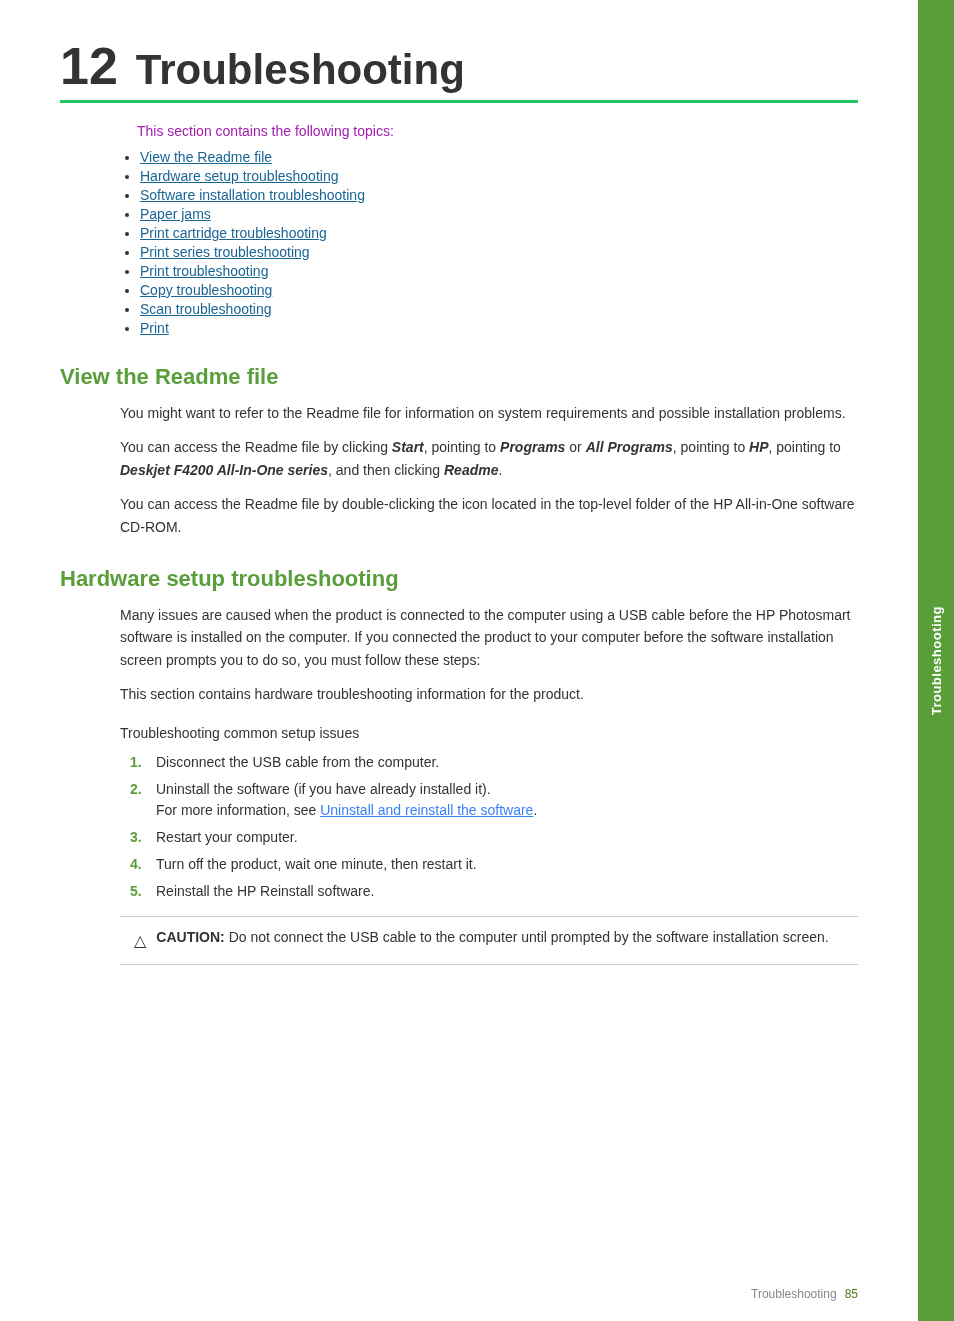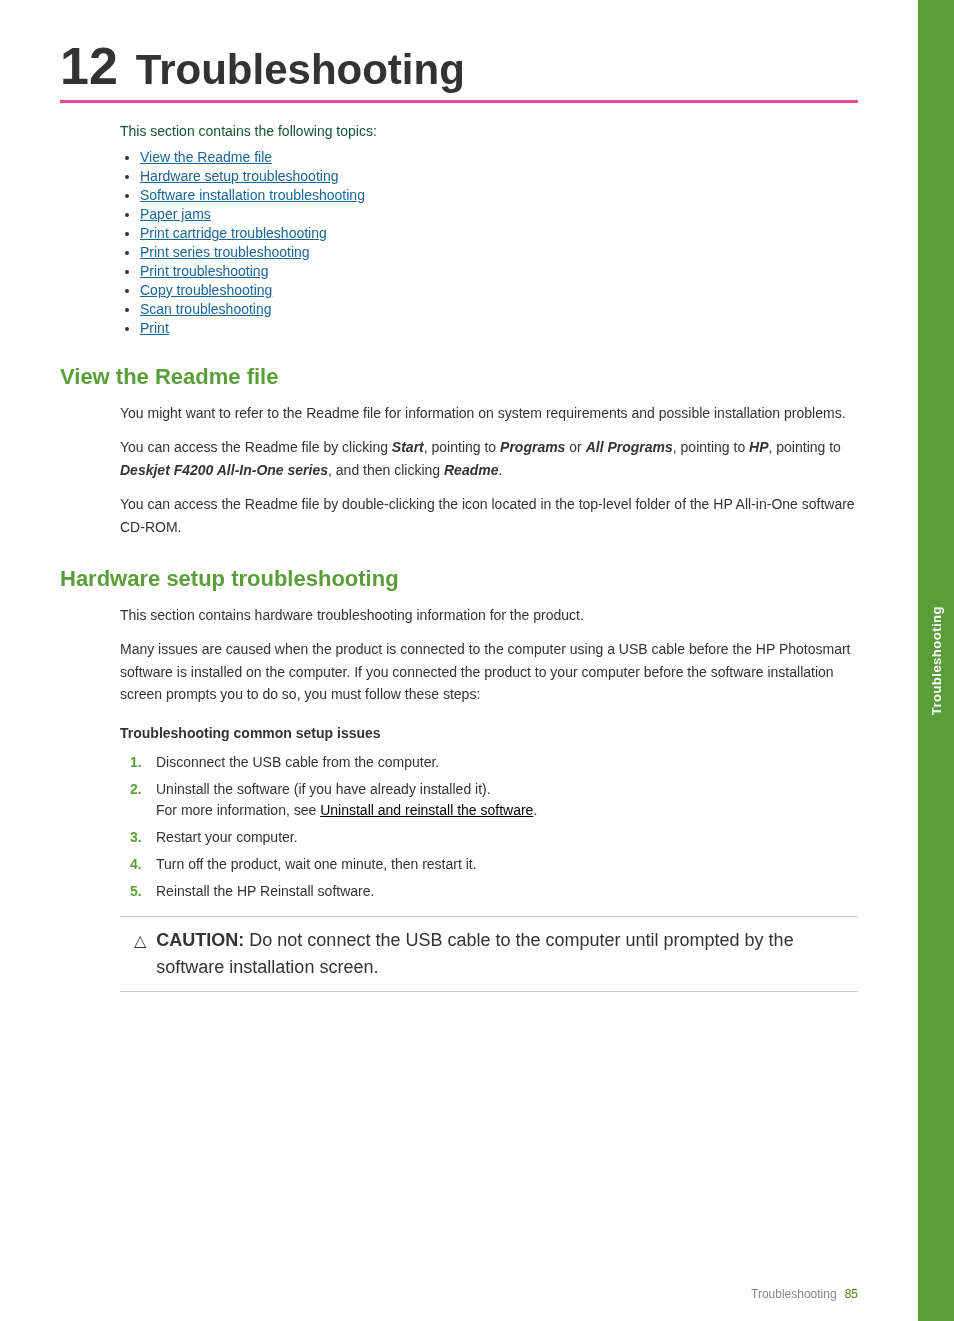--- a/index.html
+++ b/index.html
@@ -41,44 +41,44 @@
       writing-mode: vertical-rl;
       transform: rotate(180deg);
       white-space: nowrap;
       letter-spacing: 0.5px;
     }
 
     .page-header {
       display: flex;
       align-items: baseline;
       margin-bottom: 20px;
-      border-bottom: 3px solid #ec4899;
+      border-bottom: 3px solid #22c55e;
       padding-bottom: 8px;
     }
 
     .chapter-number {
       font-size: 52px;
       font-weight: bold;
       color: #333;
       margin-right: 18px;
       line-height: 1;
     }
 
     .chapter-title {
       font-size: 42px;
       font-weight: bold;
       color: #333;
       line-height: 1;
     }
 
     .intro-text {
-      margin-left: 60px;
+      margin-left: 77px;
       margin-bottom: 10px;
       font-size: 14px;
-      color: #14532d;
+      color: #a21caf;
     }
 
     .toc-list {
       margin-left: 80px;
       margin-bottom: 24px;
       list-style: disc;
     }
 
     .toc-list li {
       margin-bottom: 3px;
@@ -108,21 +108,21 @@
     .section-body p {
       margin-bottom: 12px;
     }
 
     .section-body strong {
       font-weight: bold;
       font-style: italic;
     }
 
     .subsection-heading {
-      font-weight: bold;
+      font-weight: normal;
       margin-bottom: 8px;
       margin-top: 16px;
     }
 
     .numbered-list {
       list-style: none;
       margin-left: 10px;
       margin-bottom: 12px;
     }
 
@@ -151,21 +151,21 @@
     }
 
     .caution-icon {
       font-size: 16px;
       color: #333;
       margin-top: 1px;
       flex-shrink: 0;
     }
 
     .caution-text {
-      font-size: 18px;
+      font-size: 14px;
       color: #333;
       line-height: 1.5;
     }
 
     .caution-label {
       font-weight: bold;
     }
 
     .page-footer {
       position: absolute;
@@ -179,21 +179,21 @@
 
     .footer-section {
       color: #888;
     }
 
     .footer-page {
       color: #4d7c0f;
     }
 
     a {
-      color: #000000;
+      color: #3b82f6;
       text-decoration: underline;
     }
   </style>
 </head>
 <body>
 
 <div class="main-content">
 
   <div class="page-header">
     <span class="chapter-number">12</span>
@@ -222,22 +222,22 @@
       <p>
         You can access the Readme file by clicking <strong>Start</strong>, pointing to <strong>Programs</strong> or <strong>All Programs</strong>, pointing to <strong>HP</strong>, pointing to <strong>Deskjet F4200 All-In-One series</strong>, and then clicking <strong>Readme</strong>.
       </p>
       <p>You can access the Readme file by double-clicking the icon located in the top-level folder of the HP All-in-One software CD-ROM.</p>
     </div>
   </div>
 
   <div id="hardware-setup">
     <div class="section-heading">Hardware setup troubleshooting</div>
     <div class="section-body">
+      <p>Many issues are caused when the product is connected to the computer using a USB cable before the HP Photosmart software is installed on the computer. If you connected the product to your computer before the software installation screen prompts you to do so, you must follow these steps:</p>
       <p>This section contains hardware troubleshooting information for the product.</p>
-      <p>Many issues are caused when the product is connected to the computer using a USB cable before the HP Photosmart software is installed on the computer. If you connected the product to your computer before the software installation screen prompts you to do so, you must follow these steps:</p>
 
       <div class="subsection-heading">Troubleshooting common setup issues</div>
 
       <ul class="numbered-list">
         <li>
           <span class="num">1.</span>
           <span>Disconnect the USB cable from the computer.</span>
         </li>
         <li>
           <span class="num">2.</span>

